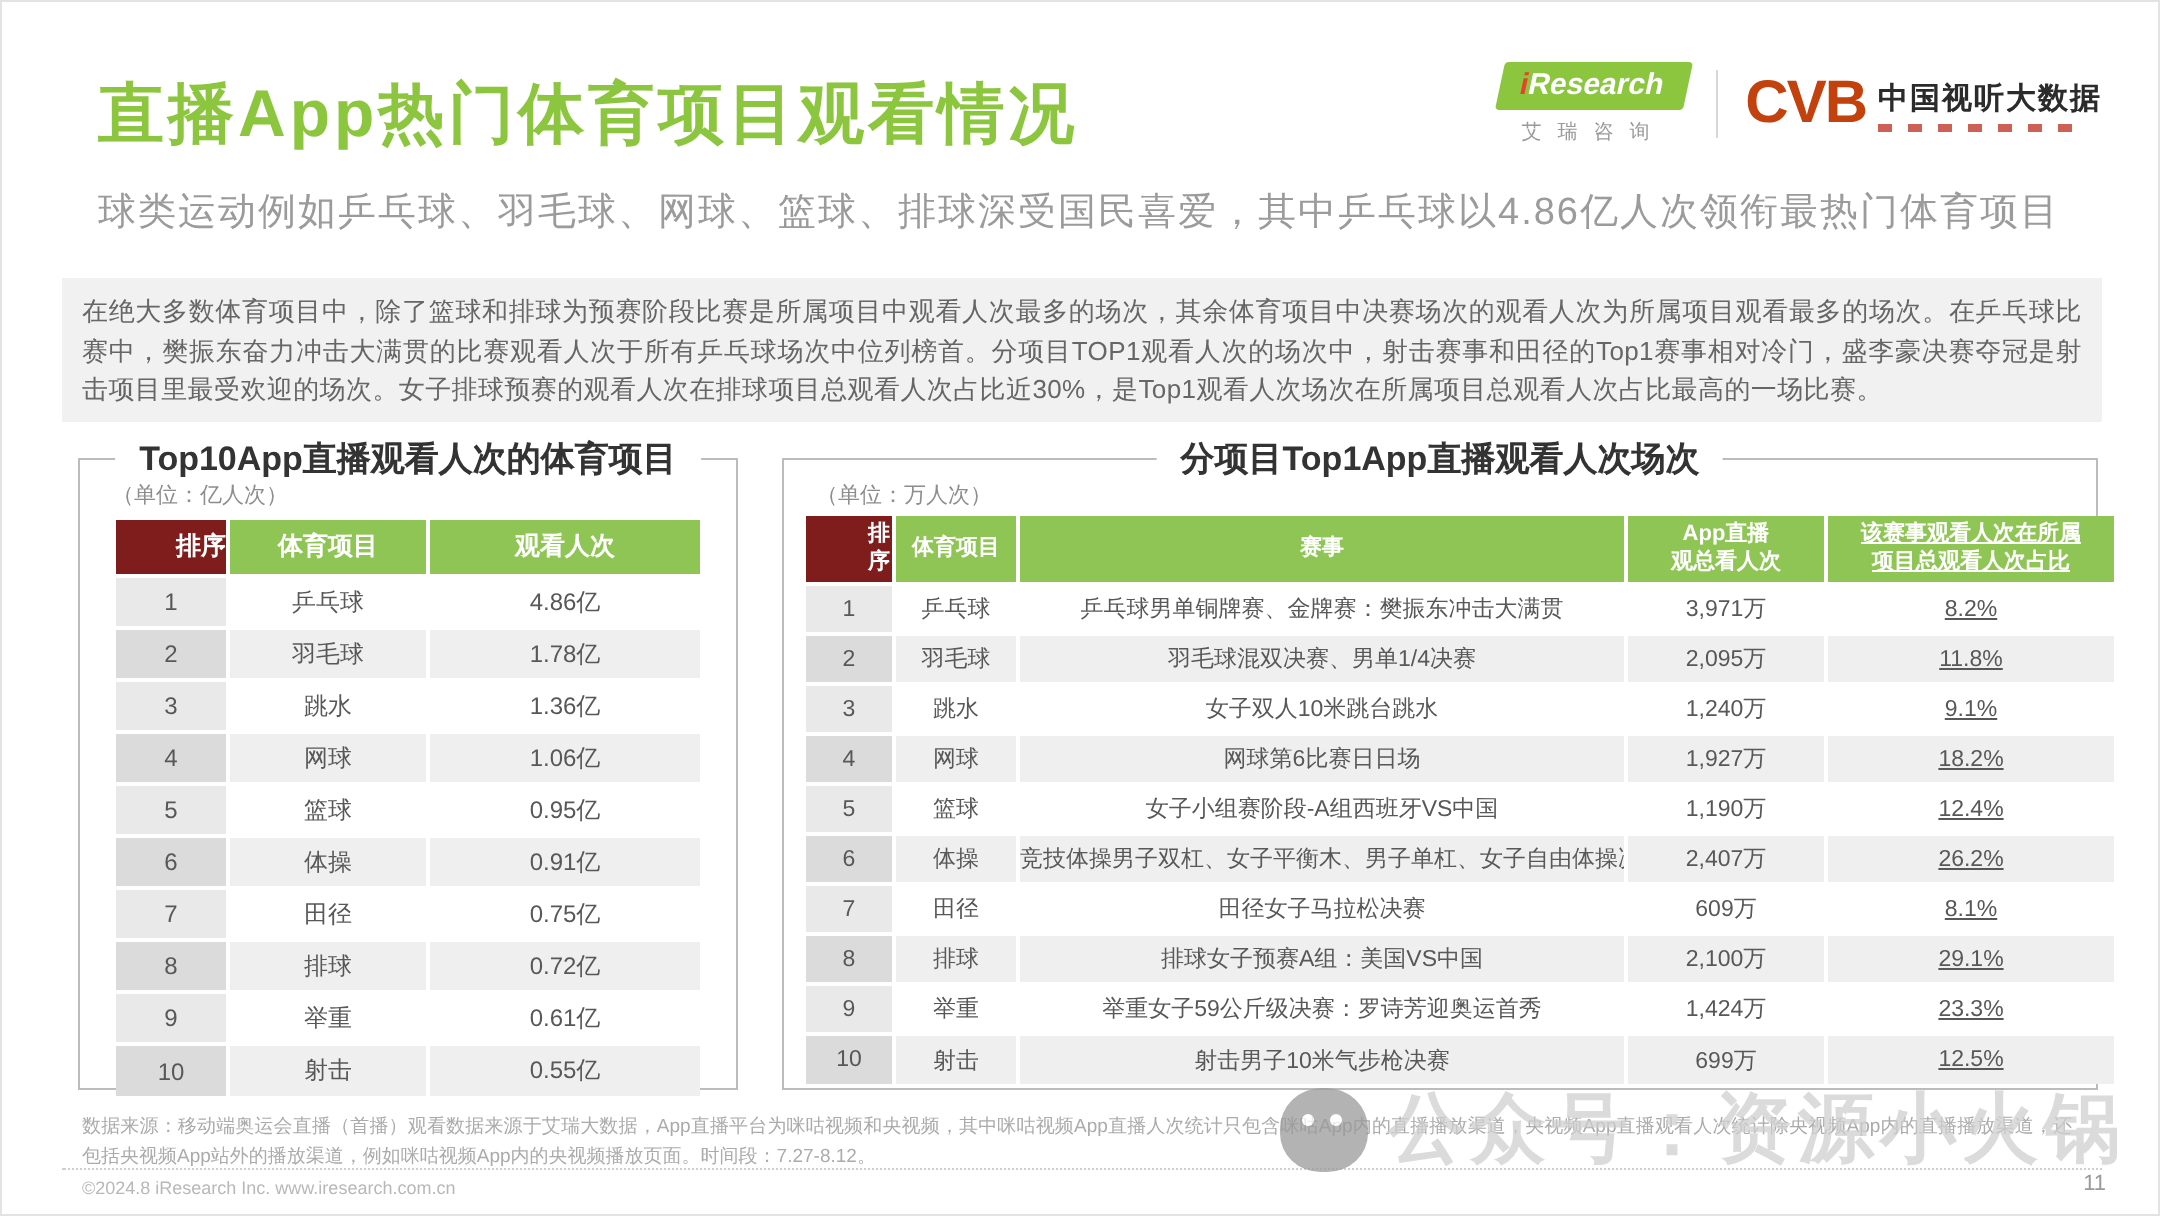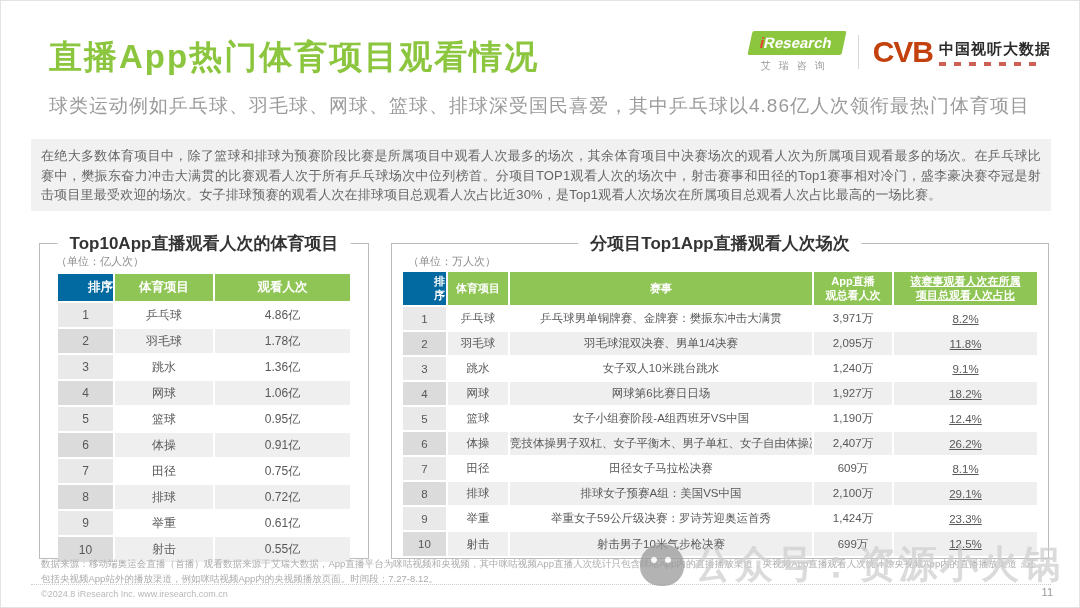--- a/index.html
+++ b/index.html
@@ -43,40 +43,40 @@
   
   .intro-box {
     position:absolute; left:30px; top:138px; width:1020px; height:72px;
     background:#f1f1f1; padding:7px 10px; 
   }
   .intro-box p {
     font-size:13px; color:#666; line-height:19.5px; text-align:justify; letter-spacing:.2px;
   }
 
   
-  .panel { position:absolute; top:242px; height:316px; border:1px solid #bcbcbc; background:#fff; }
+  .panel { position:absolute; top:228px; height:316px; border:1px solid #bcbcbc; background:#fff; }
   .panel-left  { left:38px;  width:330px; }
   .panel-right { left:390px; width:658px; }
   .panel-title {
     position:absolute; top:-12px; left:50%; transform:translateX(-50%);
     background:#fff; padding:0 12px; white-space:nowrap;
     font-size:17px; font-weight:bold; color:#333;
   }
   .unit-label { position:absolute; left:16px; top:10px; font-size:11px; color:#8d8d8d; }
 
   
   table.data-table { border-collapse:collapse; table-layout:fixed; position:absolute; }
   #left-table  { left:18px; top:30px; width:292px; }
   #right-table { left:11px; top:28px; width:634px; }
 
   .data-table th {
     background:#8fc554; color:#fff; font-weight:bold; text-align:center;
     border-left:2px solid #fff; white-space:pre-line; line-height:1.25;
   }
-  .data-table th:first-child { background:#0369a1; border-left:none;padding-left:30px; }
+  .data-table th:first-child { background:#7f1d1d; border-left:none;padding-left:30px; }
   #left-table th  { font-size:12.5px; height:28px; }
   #right-table th { font-size:11px;  height:34px; }
 
   .data-table td {
     background:#fff; color:#585858; text-align:center;
     border-left:2px solid #fff; border-top:2px solid #fff;
     overflow:hidden; white-space:nowrap;
   }
   #left-table td  { font-size:12px; height:26px; }
   #right-table td { font-size:11.5px; height:25px; }
@@ -84,21 +84,21 @@
   .data-table tbody tr:nth-child(even) td { background:#efefef; }
   .data-table tbody tr:nth-child(even) td:first-child { background:#dbdbdb; }
 
   #left-table  th:nth-child(1), #left-table  td:nth-child(1){ width:56px; }
   #left-table  th:nth-child(2), #left-table  td:nth-child(2){ width:100px; }
   #left-table  th:nth-child(3), #left-table  td:nth-child(3){ width:136px;margin-left:10px; }
 
   #right-table th:nth-child(1), #right-table td:nth-child(1){ width:44px; }
   #right-table th:nth-child(2), #right-table td:nth-child(2){ width:62px; }
   #right-table th:nth-child(3), #right-table td:nth-child(3){ width:304px; }
-  #right-table th:nth-child(4), #right-table td:nth-child(4){ width:80px; }
+  #right-table th:nth-child(4), #right-table td:nth-child(4){ width:100px; }
   #right-table th:nth-child(5), #right-table td:nth-child(5){ width:144px;text-decoration:underline; }
 
   
   .footer-source {
     position:absolute; left:40px; top:556px; width:995px;
     font-size:9.5px; color:#ababab; line-height:1.55; text-align:justify;
   }
   .footer-rule { position:absolute; left:30px; top:583px; width:1020px; border-top:1px dotted #cfcfcf; }
   .footer-copyright { position:absolute; left:40px; top:588px; font-size:9px; color:#b8b8b8; }
   .page-number { position:absolute; right:26px; top:585px; font-size:11px; color:#9a9a9a; }

